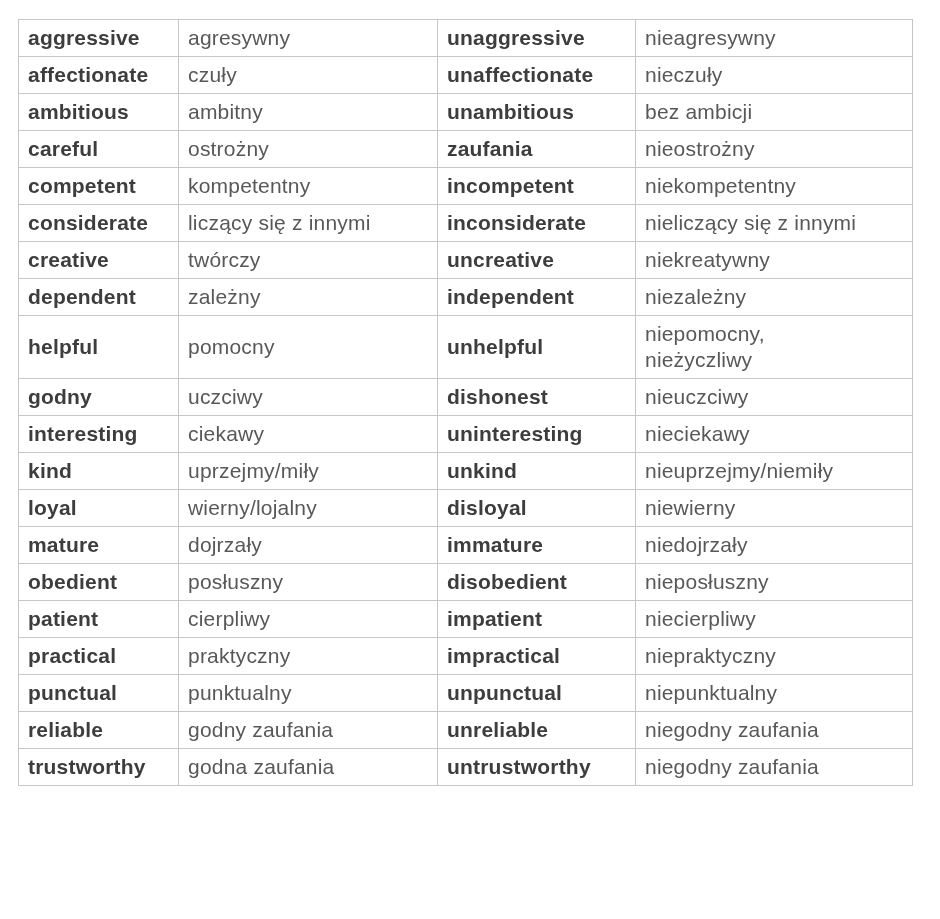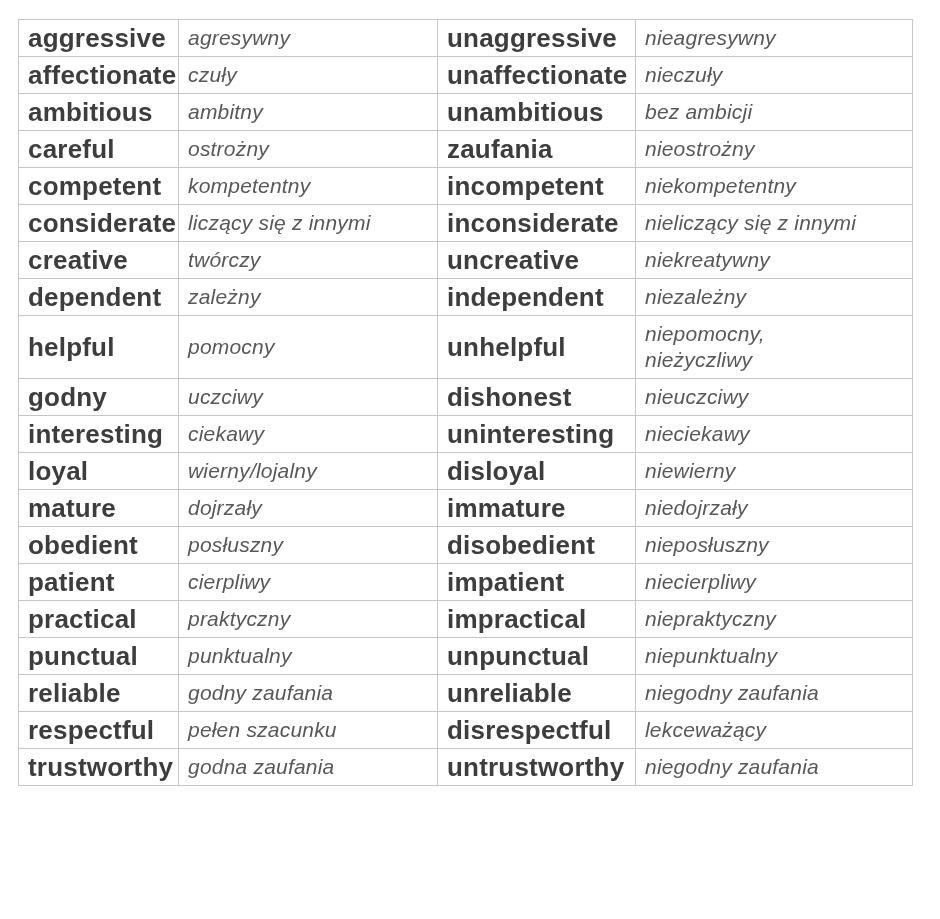--- a/index.html
+++ b/index.html
@@ -31,31 +31,30 @@
   table.vocab col.c3 { width: 198px; }
   table.vocab col.c4 { width: 277px; }
   table.vocab td {
     border: 1.5px solid #c6c6c6;
     padding: 5px 8px 5px 9px;
     vertical-align: middle;
     overflow: hidden;
   }
   td.en {
     color: #3d3d3d;
-    font-size: 26px;
+    font-size: 21px;
     font-weight: 600;
     letter-spacing: 0.2px;
     line-height: 26px;
     white-space: nowrap;
     margin-left: 11px;
   }
   td.pl {
     color: #58585a;
     font-size: 21px;
-    font-style: italic;
     font-weight: 400;
     letter-spacing: 0.2px;
     line-height: 26px;
     white-space: pre-line;
     margin-top: 36px;
   }
 </style>
 </head>
 <body>
 
@@ -129,20 +128,26 @@
           <td class="en">dishonest</td>
           <td class="pl">nieuczciwy</td>
         </tr>
         <tr>
           <td class="en">interesting</td>
           <td class="pl">ciekawy</td>
           <td class="en">uninteresting</td>
           <td class="pl">nieciekawy</td>
         </tr>
         <tr>
+          <td class="en">kind</td>
+          <td class="pl">uprzejmy/miły</td>
+          <td class="en">unkind</td>
+          <td class="pl">nieuprzejmy/niemiły</td>
+        </tr>
+        <tr>
           <td class="en">loyal</td>
           <td class="pl">wierny/lojalny</td>
           <td class="en">disloyal</td>
           <td class="pl">niewierny</td>
         </tr>
         <tr>
           <td class="en">mature</td>
           <td class="pl">dojrzały</td>
           <td class="en">immature</td>
           <td class="pl">niedojrzały</td>
@@ -171,26 +176,20 @@
           <td class="en">unpunctual</td>
           <td class="pl">niepunktualny</td>
         </tr>
         <tr>
           <td class="en">reliable</td>
           <td class="pl">godny zaufania</td>
           <td class="en">unreliable</td>
           <td class="pl">niegodny zaufania</td>
         </tr>
         <tr>
-          <td class="en">respectful</td>
-          <td class="pl">pełen szacunku</td>
-          <td class="en">disrespectful</td>
-          <td class="pl">lekceważący</td>
-        </tr>
-        <tr>
           <td class="en">trustworthy</td>
           <td class="pl">godna zaufania</td>
           <td class="en">untrustworthy</td>
           <td class="pl">niegodny zaufania</td>
         </tr>
       </tbody>
   </table>
 </div>
 
 </body></html>

